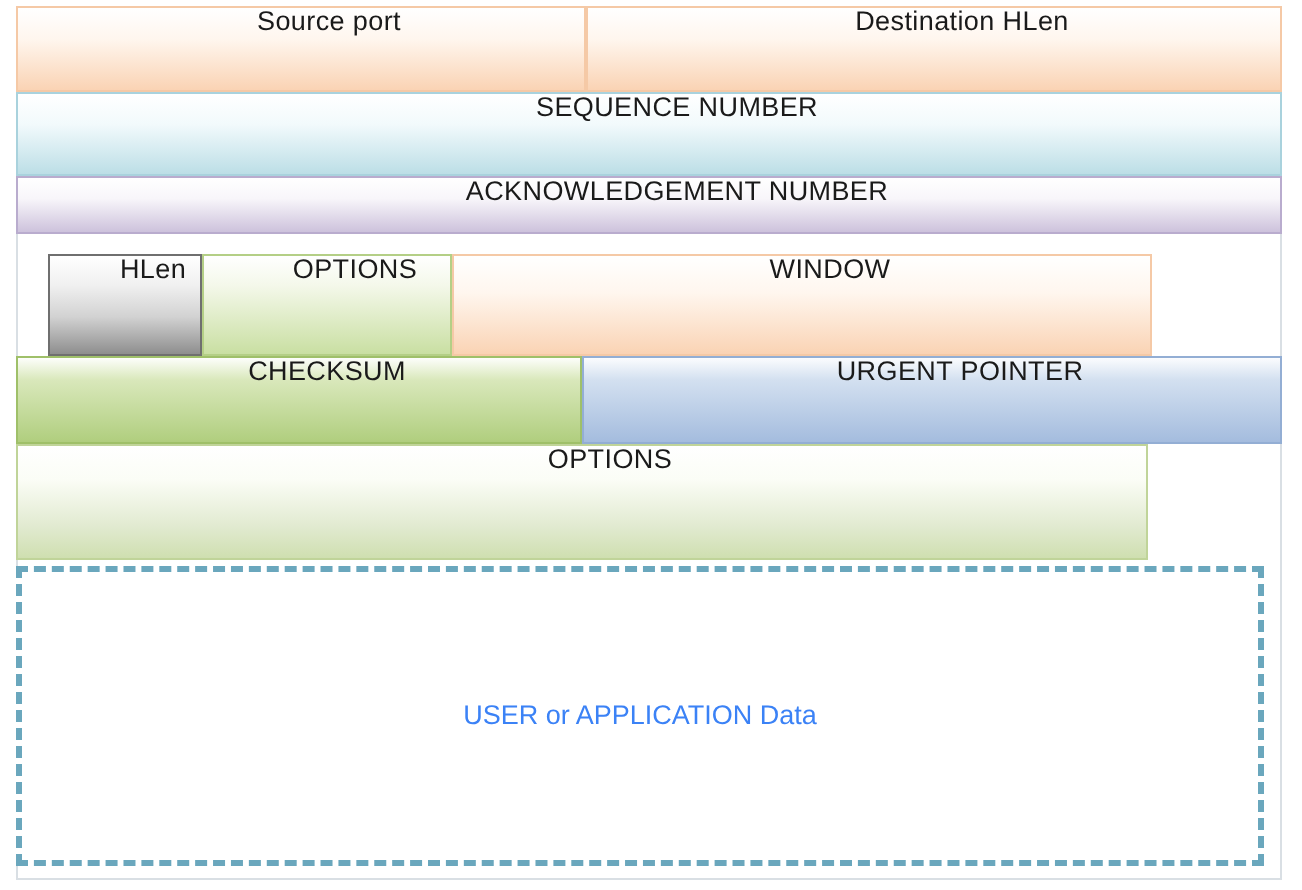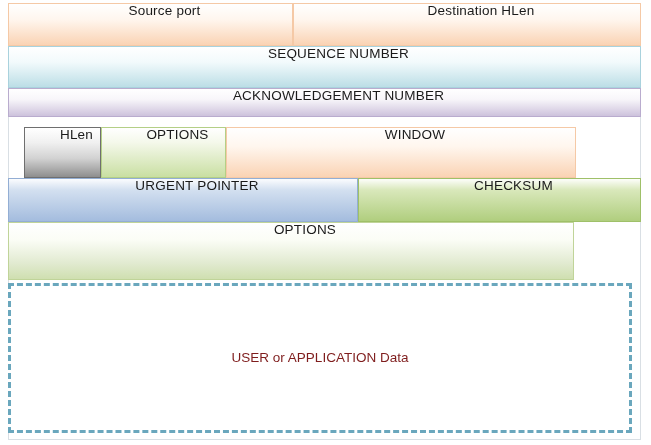--- a/index.html
+++ b/index.html
@@ -109,21 +109,21 @@
     height: 150px;
     box-sizing: border-box;
     border: 3px dashed #6aa7bd;
     background: #ffffff;
     display: flex;
     align-items: center;
     justify-content: center;
   }
   #data-area .cell-label {
     font-size: 13.5px;
-    color: #7f1d1d;
+    color: #3b82f6;
   }
 </style>
 </head>
 <body>
 
 <div id="diagram">
 
   <div class="packet-frame"></div>
 
   <div class="row" id="row-ports">
@@ -153,25 +153,25 @@
     </div>
     <div class="cell t-lgreen" id="cell-reserved">
       <span class="cell-label">OPTIONS</span>
     </div>
     <div class="cell t-peach" id="cell-window">
       <span class="cell-label">WINDOW</span>
     </div>
   </div>
 
   <div class="row" id="row-checksum">
+    <div class="cell t-green" id="cell-checksum">
+      <span class="cell-label">CHECKSUM</span>
+    </div>
     <div class="cell t-blue" id="cell-urgent">
       <span class="cell-label">URGENT POINTER</span>
-    </div>
-    <div class="cell t-green" id="cell-checksum">
-      <span class="cell-label">CHECKSUM</span>
     </div>
   </div>
 
   <div class="row" id="row-options">
     <div class="cell t-opt" id="cell-options">
       <span class="cell-label">OPTIONS</span>
     </div>
   </div>
 
   <div id="data-area">

